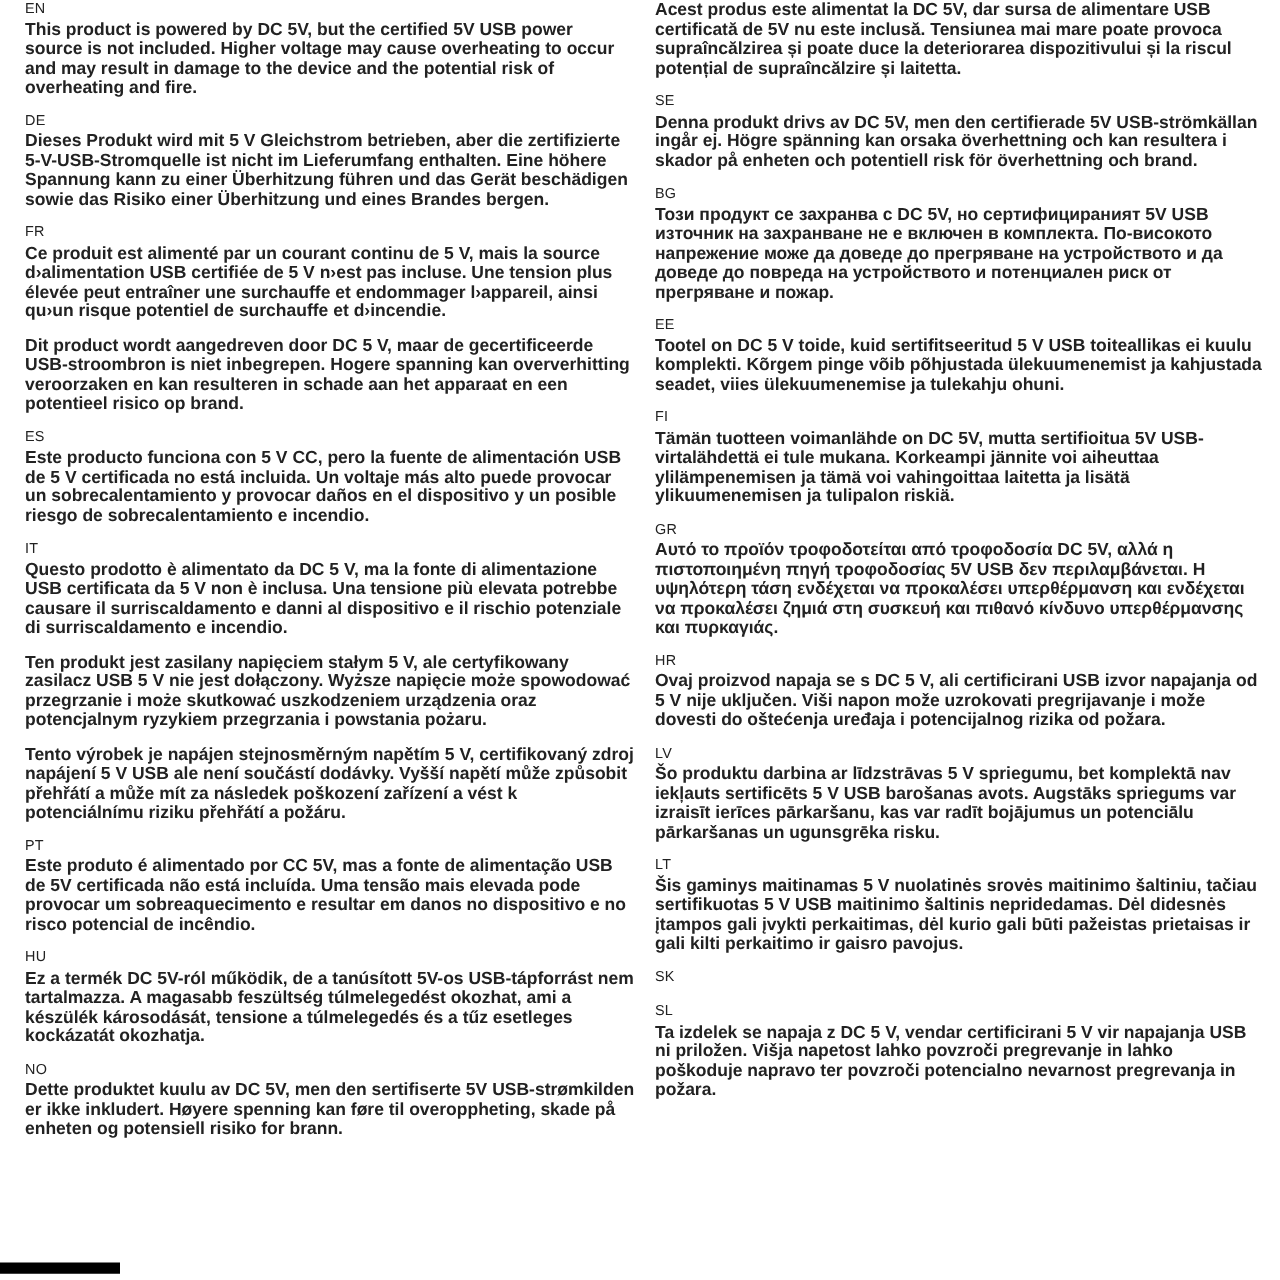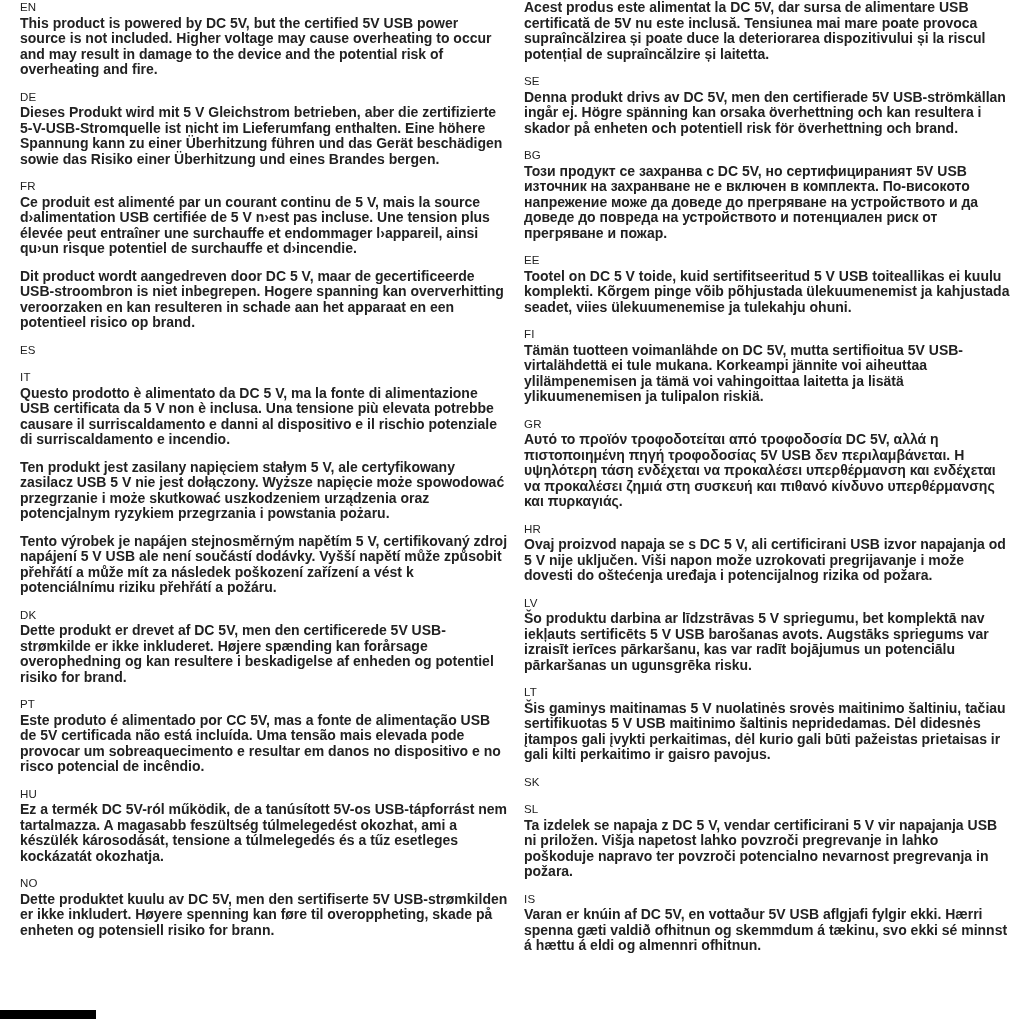--- a/index.html
+++ b/index.html
@@ -65,34 +65,31 @@
       </section>
       <section class="lang-section">
         <div class="lang-code">FR</div>
         <p class="lang-text">Ce produit est alimenté par un courant continu de 5 V, mais la source d›alimentation USB certifiée de 5 V n›est pas incluse. Une tension plus élevée peut entraîner une surchauffe et endommager l›appareil, ainsi qu›un risque potentiel de surchauffe et d›incendie.</p>
       </section>
       <section class="lang-section">
         <p class="lang-text">Dit product wordt aangedreven door DC 5 V, maar de gecertificeerde USB-stroombron is niet inbegrepen. Hogere spanning kan oververhitting veroorzaken en kan resulteren in schade aan het apparaat en een potentieel risico op brand.</p>
       </section>
       <section class="lang-section">
         <div class="lang-code">ES</div>
+        <p class="lang-text">Este producto funciona con 5 V CC, pero la fuente de alimentación USB de 5 V certificada no está incluida. Un voltaje más alto puede provocar un sobrecalentamiento y provocar daños en el dispositivo y un posible riesgo de sobrecalentamiento e incendio.</p>
       </section>
       <section class="lang-section">
         <div class="lang-code">IT</div>
         <p class="lang-text">Questo prodotto è alimentato da DC 5 V, ma la fonte di alimentazione USB certificata da 5 V non è inclusa. Una tensione più elevata potrebbe causare il surriscaldamento e danni al dispositivo e il rischio potenziale di surriscaldamento e incendio.</p>
       </section>
       <section class="lang-section">
         <p class="lang-text">Ten produkt jest zasilany napięciem stałym 5 V, ale certyfikowany zasilacz USB 5 V nie jest dołączony. Wyższe napięcie może spowodować przegrzanie i może skutkować uszkodzeniem urządzenia oraz potencjalnym ryzykiem przegrzania i powstania pożaru.</p>
       </section>
       <section class="lang-section">
         <p class="lang-text">Tento výrobek je napájen stejnosměrným napětím 5 V, certifikovaný zdroj napájení 5 V USB ale není součástí dodávky. Vyšší napětí může způsobit přehřátí a může mít za následek poškození zařízení a vést k potenciálnímu riziku přehřátí a požáru.</p>
-      </section>
-      <section class="lang-section">
-        <div class="lang-code">DK</div>
-        <p class="lang-text">Dette produkt er drevet af DC 5V, men den certificerede 5V USB-strømkilde er ikke inkluderet. Højere spænding kan forårsage overophedning og kan resultere i beskadigelse af enheden og potentiel risiko for brand.</p>
       </section>
       <section class="lang-section">
         <div class="lang-code">PT</div>
         <p class="lang-text">Este produto é alimentado por CC 5V, mas a fonte de alimentação USB de 5V certificada não está incluída. Uma tensão mais elevada pode provocar um sobreaquecimento e resultar em danos no dispositivo e no risco potencial de incêndio.</p>
       </section>
       <section class="lang-section">
         <div class="lang-code">HU</div>
         <p class="lang-text">Ez a termék DC 5V-ról működik, de a tanúsított 5V-os USB-tápforrást nem tartalmazza. A magasabb feszültség túlmelegedést okozhat, ami a készülék károsodását, tensione a túlmelegedés és a tűz esetleges kockázatát okozhatja.</p>
       </section>
       <section class="lang-section">
@@ -136,20 +133,16 @@
         <div class="lang-code">LT</div>
         <p class="lang-text">Šis gaminys maitinamas 5 V nuolatinės srovės maitinimo šaltiniu, tačiau sertifikuotas 5 V USB maitinimo šaltinis nepridedamas. Dėl didesnės įtampos gali įvykti perkaitimas, dėl kurio gali būti pažeistas prietaisas ir gali kilti perkaitimo ir gaisro pavojus.</p>
       </section>
       <section class="lang-section">
         <div class="lang-code">SK</div>
       </section>
       <section class="lang-section">
         <div class="lang-code">SL</div>
         <p class="lang-text">Ta izdelek se napaja z DC 5 V, vendar certificirani 5 V vir napajanja USB ni priložen. Višja napetost lahko povzroči pregrevanje in lahko poškoduje napravo ter povzroči potencialno nevarnost pregrevanja in požara.</p>
       </section>
-      <section class="lang-section">
-        <div class="lang-code">IS</div>
-        <p class="lang-text">Varan er knúin af DC 5V, en vottaður 5V USB aflgjafi fylgir ekki. Hærri spenna gæti valdið ofhitnun og skemmdum á tækinu, svo ekki sé minnst á hættu á eldi og almennri ofhitnun.</p>
-      </section>
     </div>
 </div>
 
 <div class="footer-bar"></div>
 
 </body></html>

